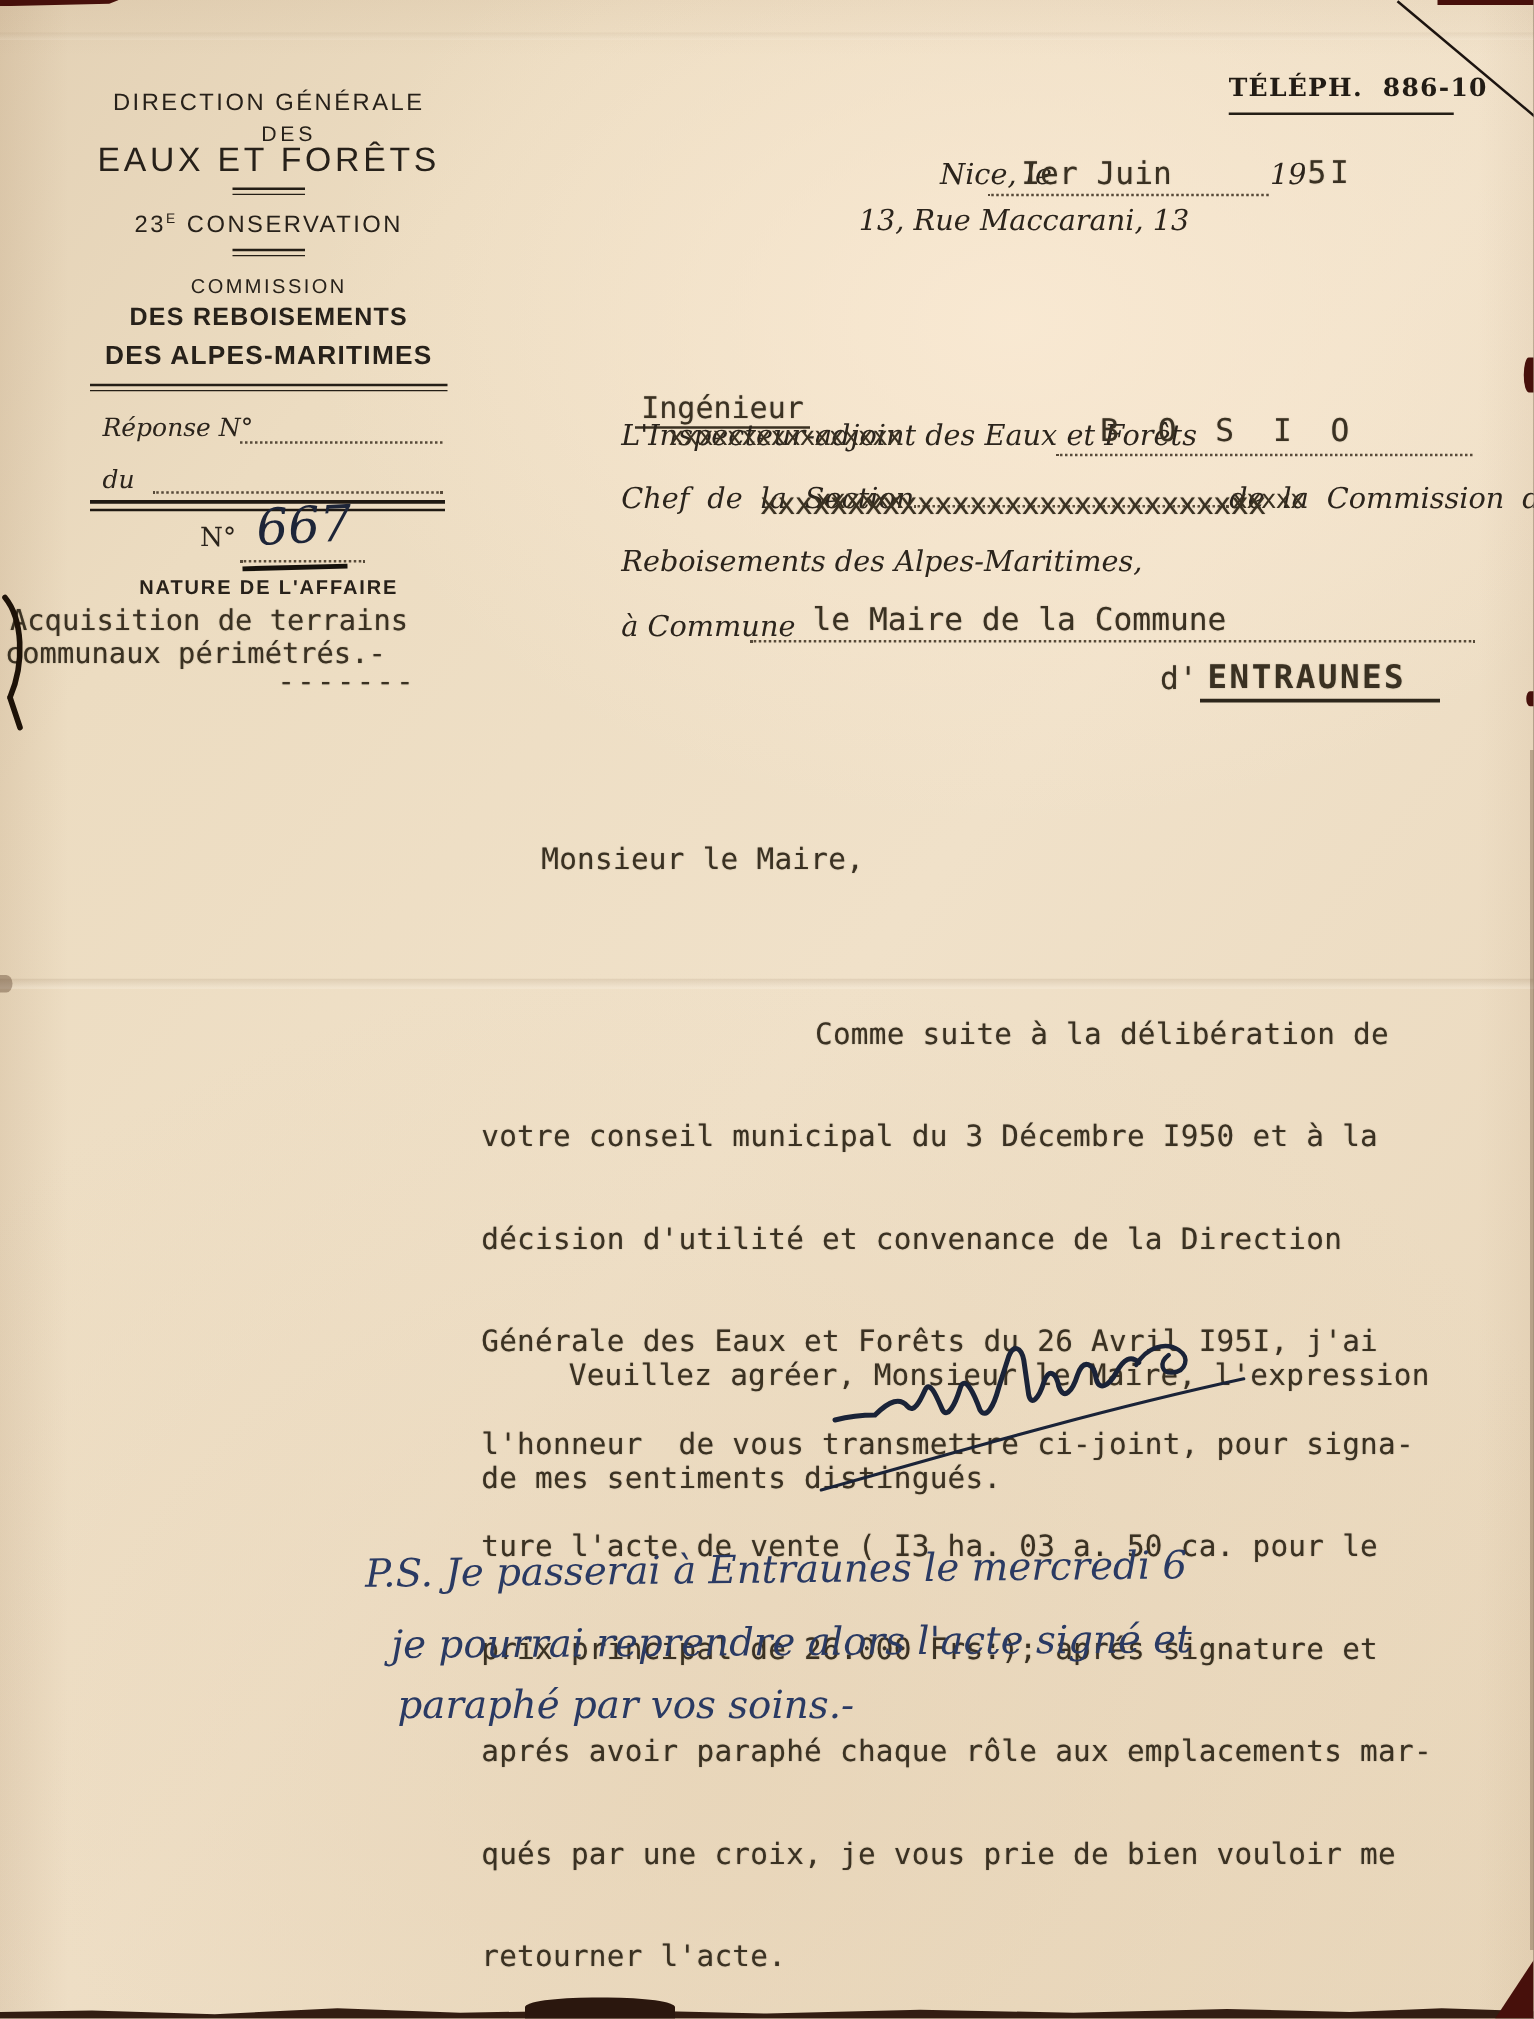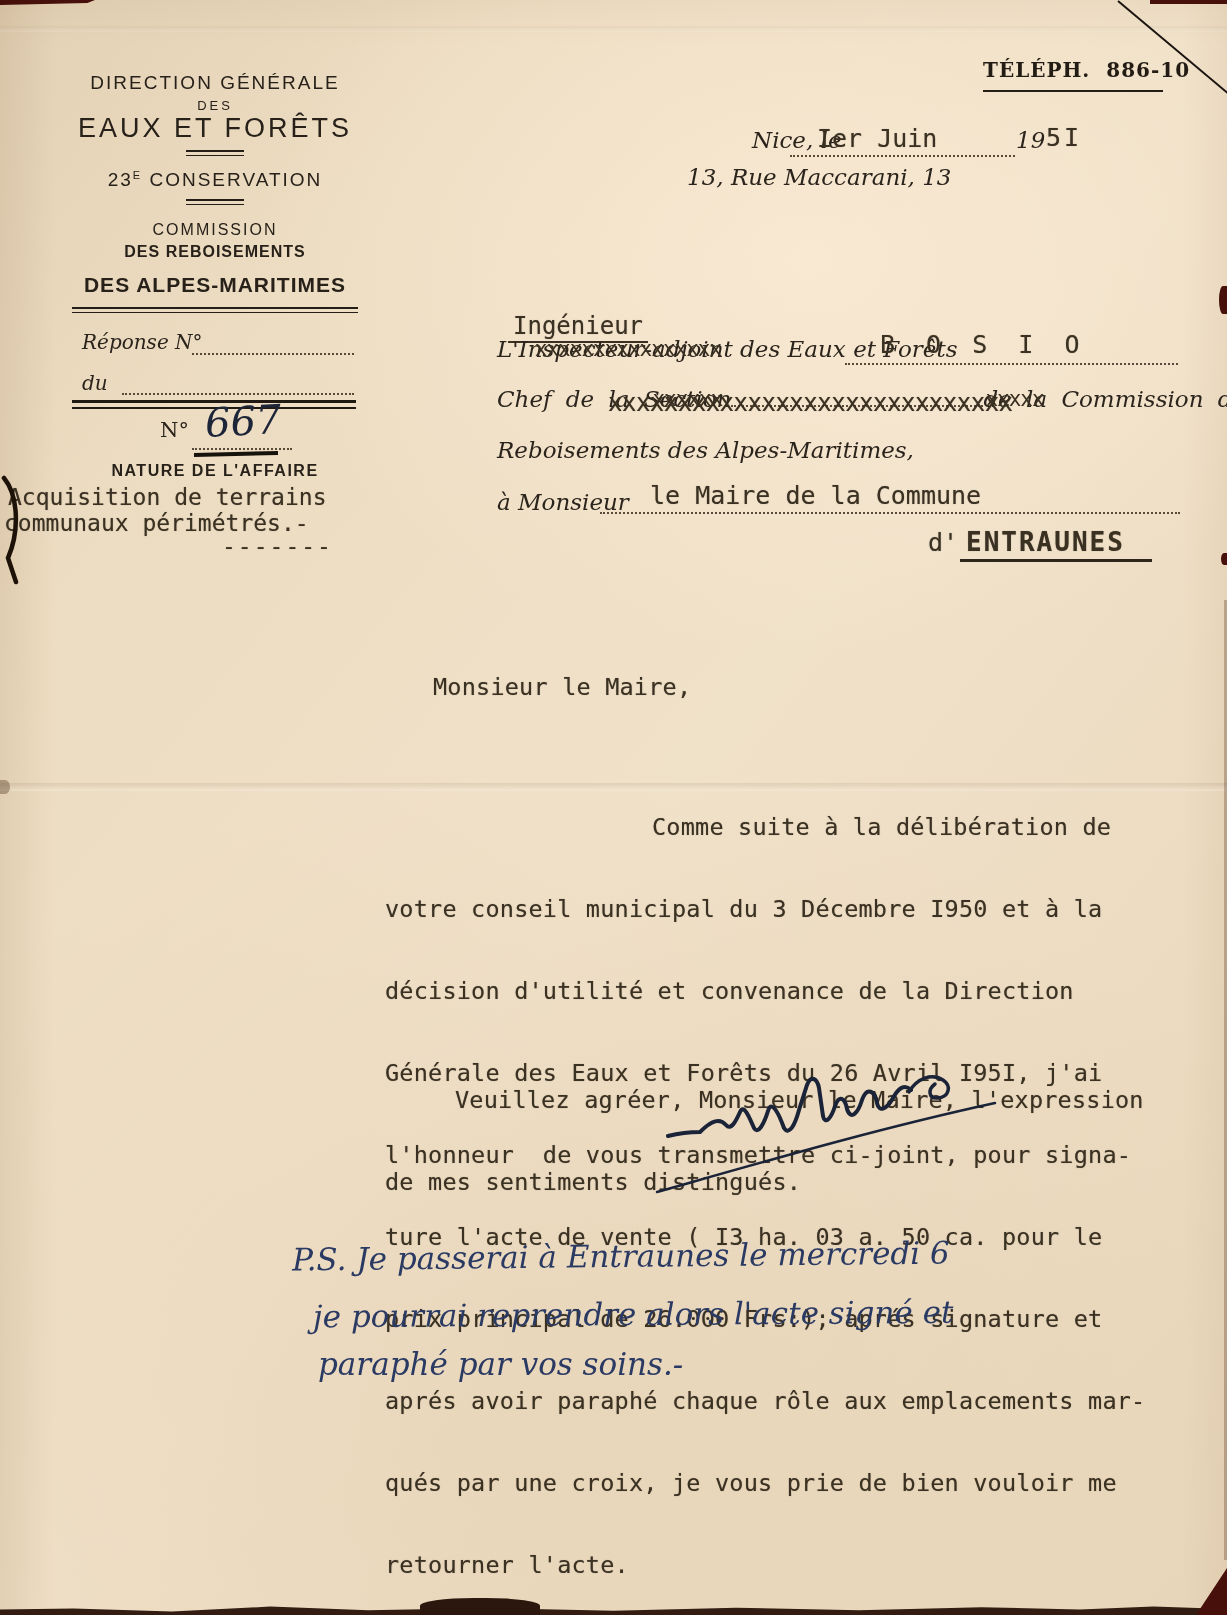--- a/index.html
+++ b/index.html
@@ -37,27 +37,27 @@
   .edge{background:#47100b;}
 </style>
 </head>
 <body>
 
 <div class="page">
   <div class="shade"></div>
 
   <div class="abs center" style="left:70px;top:0;width:290px;">
     <div class="print abs" style="left:0;top:72px;width:290px;font-size:19px;letter-spacing:2px;">DIRECTION GÉNÉRALE</div>
-    <div class="print abs" style="left:0;top:98px;width:290px;font-size:13px;letter-spacing:3px;">DES</div>
+    <div class="print abs" style="left:16px;top:98px;width:290px;font-size:17px;letter-spacing:3px;">DES</div>
     <div class="print abs" style="left:0;top:113px;width:290px;font-size:27px;letter-spacing:3px;">EAUX ET FORÊTS</div>
     <div class="rule2 abs" style="left:116px;top:150px;width:58px;"></div>
     <div class="print abs" style="left:0;top:169px;width:290px;font-size:19px;letter-spacing:2px;"><span>23</span><sup style="font-size:11px;">E</sup><span> CONSERVATION</span></div>
     <div class="rule2 abs" style="left:116px;top:199px;width:58px;"></div>
     <div class="print abs" style="left:0;top:221px;width:290px;font-size:16px;letter-spacing:2px;">COMMISSION</div>
-    <div class="print abs" style="left:0;top:243px;width:290px;font-size:16px;font-weight:bold;letter-spacing:1px;text-align:center;">DES REBOISEMENTS</div>
+    <div class="print abs" style="left:0;top:243px;width:290px;font-size:20px;font-weight:bold;letter-spacing:1px;text-align:center;">DES REBOISEMENTS</div>
     <div class="print abs" style="left:0;top:273px;width:290px;font-size:21px;font-weight:bold;letter-spacing:1px;">DES ALPES-MARITIMES</div>
     <div class="rule2 abs" style="left:2px;top:307px;width:286px;"></div>
   </div>
 
   <div class="serifit abs" style="left:82px;top:330px;font-size:20px;">Réponse N°</div>
   <div class="dotted abs" style="left:192px;top:352px;width:162px;"></div>
   <div class="serifit abs" style="left:82px;top:371px;font-size:20px;">du</div>
   <div class="dotted abs" style="left:122px;top:392px;width:232px;"></div>
   <div class="ruleheavy abs" style="left:72px;top:400px;width:284px;"></div>
 
@@ -86,21 +86,21 @@
 
   <div class="serifit abs" style="left:497px;top:336px;font-size:23px;"><span>L'</span><span class="relw"><span>Inspecteur-adjoint</span><span class="xover" style="font-size:21px;">xxxxxxxxxxxxxxxx</span></span><span> des Eaux et Forêts</span></div>
   <div class="typed soft abs" style="left:880px;top:330px;font-size:25px;letter-spacing:8px;">B O S I O</div>
   <div class="dotted abs" style="left:845px;top:362px;width:333px;"></div>
 
   <div class="serifit abs" style="left:497px;top:386px;font-size:23px;word-spacing:7px;white-space:pre;"><span>Chef de la </span><span class="relw"><span>Section</span><span class="xover" style="font-size:21px;">xxxxxx</span></span><span class="dotted" style="display:inline-block;width:252px;height:1px;vertical-align:baseline;"></span><span class="relw"><span>de la</span><span class="xover" style="font-size:21px;">xxxxx</span></span><span> Commission des</span></div>
   <div class="typed soft abs" style="left:608px;top:389px;width:440px;overflow:hidden;font-size:24px;letter-spacing:-.5px;">xxxxxxxxxxxxxxxxxxxxxxxxxxxxx</div>
 
   <div class="serifit abs" style="left:497px;top:437px;font-size:23px;">Reboisements des Alpes-Maritimes,</div>
 
-  <div class="serifit abs" style="left:497px;top:489px;font-size:23px;">à Monsieur</div>
+  <div class="serifit abs" style="left:497px;top:489px;font-size:23px;">à Commune</div>
   <div class="typed soft abs" style="left:650px;top:481px;font-size:25px;">le Maire de la Commune</div>
   <div class="dotted abs" style="left:600px;top:511px;width:580px;"></div>
 
   <div class="typed soft abs" style="left:928px;top:528px;font-size:25px;">d'</div>
   <div class="typed soft abs" style="left:966px;top:527px;font-size:26px;font-weight:bold;letter-spacing:2px;">ENTRAUNES</div>
   <div class="solidline abs" style="left:960px;top:559px;width:192px;height:3px;background:#2d261b;"></div>
 
   <div class="typed soft abs bodyblock" style="left:385px;top:673px;margin-left:48px;">Monsieur le Maire,</div>
 
   <div class="typed soft abs bodyblock" style="left:385px;top:758px;width:790px;">

